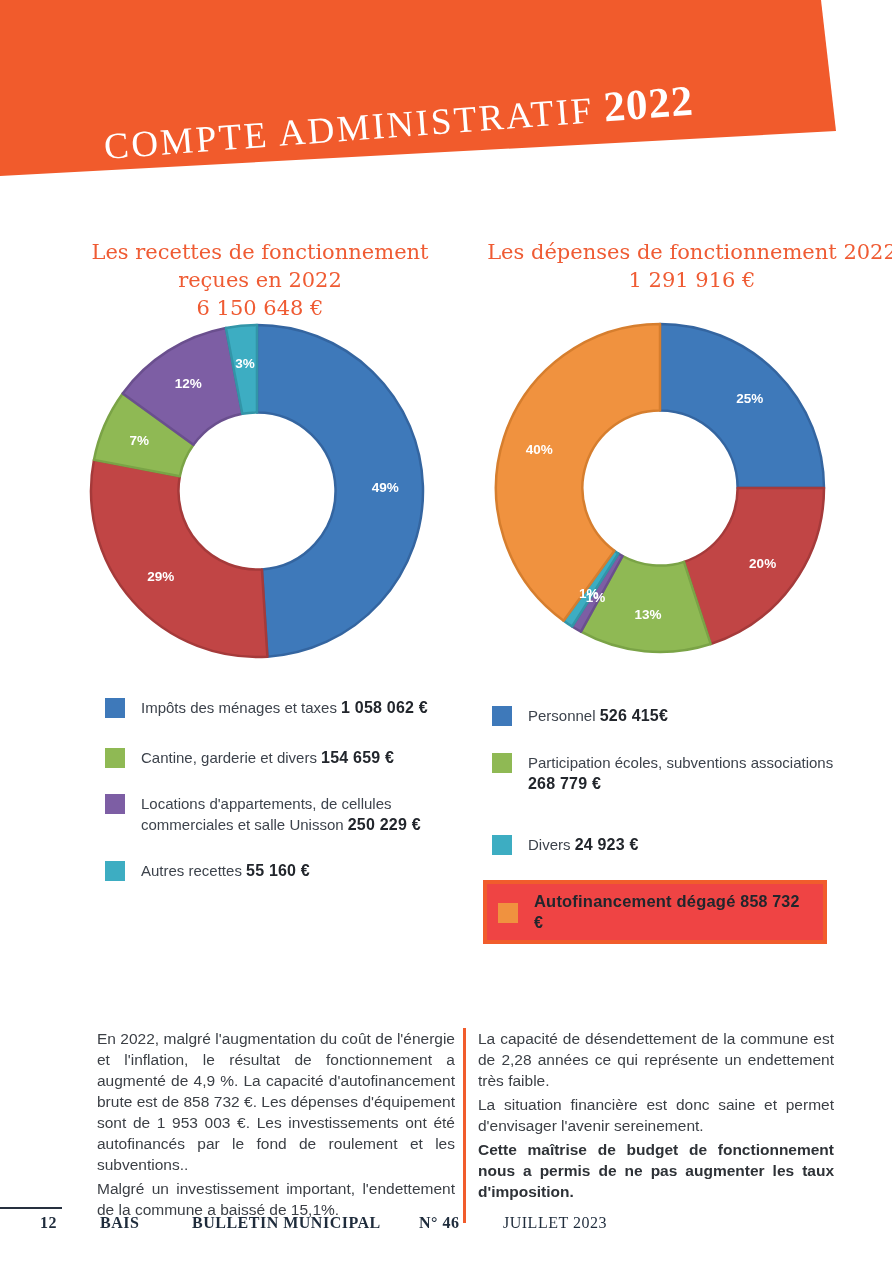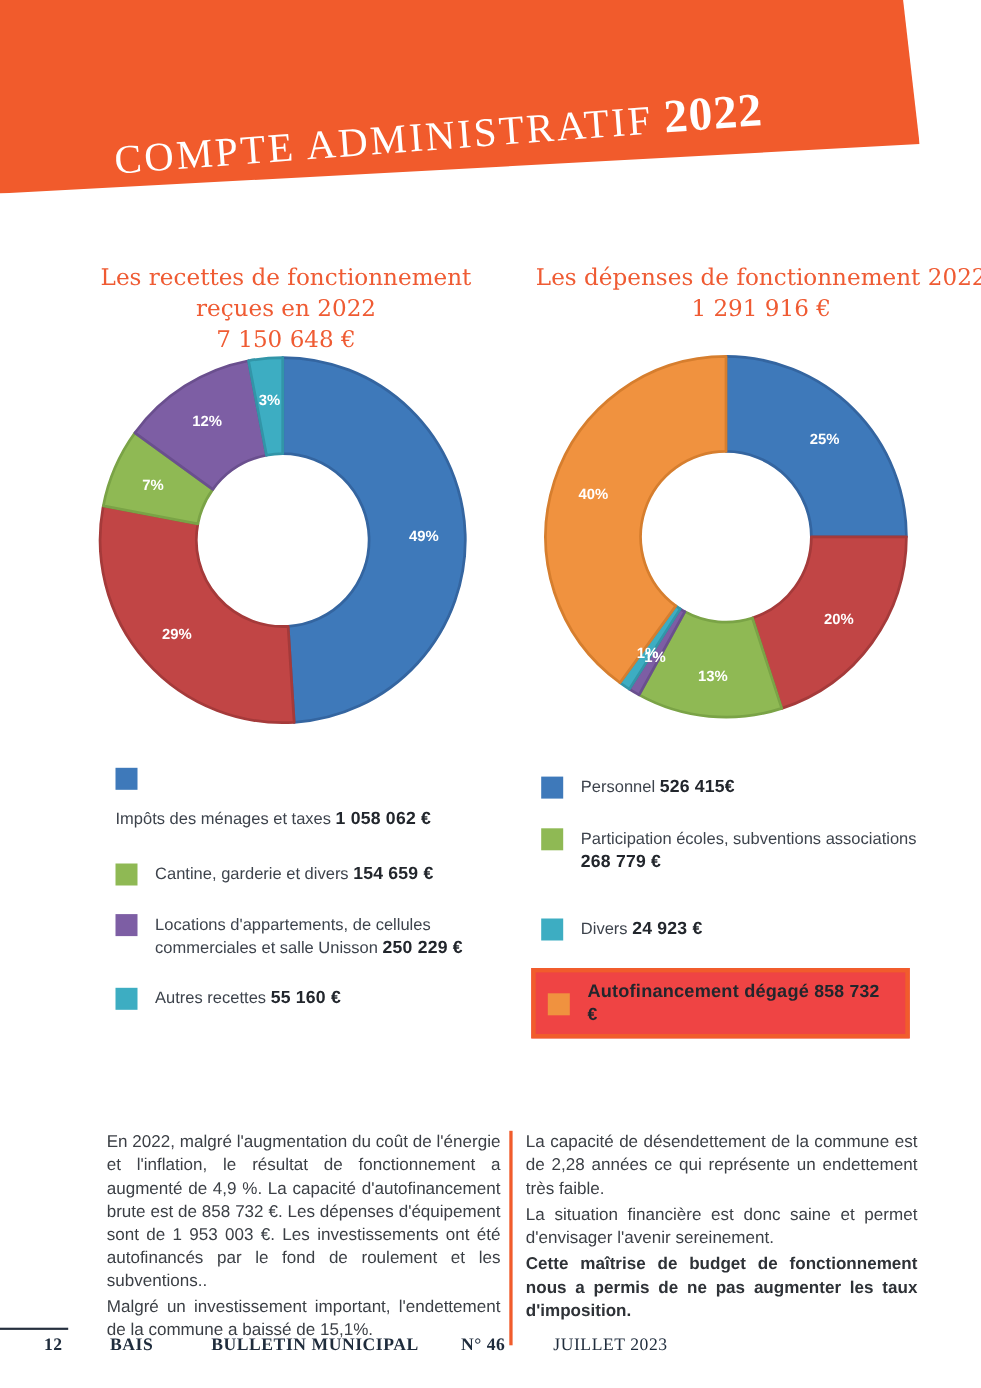--- a/index.html
+++ b/index.html
@@ -26,21 +26,21 @@
   .donut-right{left:492px;top:320px;}
   .pct-label{fill:#ffffff;font-weight:700;font-size:13.5px;font-family:"Liberation Sans",sans-serif;}
 
   
   .legend{position:absolute;}
   .legend-left{left:105px;top:697px;width:352px;}
   .legend-right{left:492px;top:705px;width:348px;}
   .legend-item{display:flex;align-items:flex-start;gap:16px;font-size:15px;line-height:21px;
                color:#3d434c;}
   .legend-left  .legend-item{margin-bottom:25px;}
-  .legend-left  .legend-item:first-child{margin-bottom:29px;flex-direction:column;}
+  .legend-left  .legend-item:first-child{margin-bottom:29px;}
   .legend-right .legend-item{margin-bottom:26px;}
   .legend-right .legend-item:nth-child(2){margin-bottom:40px;}
   .legend-right .legend-item:nth-child(3){margin-bottom:25px;}
   .legend-right .legend-item:nth-child(5){margin-bottom:8px;}
   .swatch{flex:0 0 20px;width:20px;height:20px;margin-top:1px;}
   .legend-text b{color:#22262c;font-size:16px;letter-spacing:0.2px;}
   .legend-box{border:4px solid #f15c2c;background:#ef4444;margin-left:-9px;width:314px;
               padding:7px 11px;}
   .legend-box .legend-item{margin-bottom:0 !important;align-items:center;}
   .legend-box .legend-text{font-weight:700;color:#22262c;font-size:16.5px;letter-spacing:0.2px;}
@@ -72,21 +72,21 @@
 
   <div class="banner">
     <div class="banner-text">
       <span>COMPTE ADMINISTRATIF</span><span class="banner-year">2022</span>
     </div>
   </div>
 
   <div class="chart-title title-left">
       <div>Les recettes de fonctionnement</div>
       <div>reçues en 2022</div>
-      <div>7 150 648 €</div>
+      <div>6 150 648 €</div>
     </div>
   <div class="chart-title title-right">
       <div>Les dépenses de fonctionnement 2022</div>
       <div>1 291 916 €</div>
     </div>
 
   <svg class="donut donut-left" width="340" height="340">
       <path d="M 170 4 A 166 166 0 0 1 180.42322624186605 335.6724369190931 L 174.93156740383228 248.38501925075644 A 78.54 78.54 0 0 0 170 91.46 Z" fill="#3e79ba" stroke="#3465a0" stroke-width="2.5" stroke-linejoin="round"></path>
       <path d="M 180.42322624186605 335.6724369190931 A 166 166 0 0 1 6.940316379037682 138.8947017787698 L 92.85115932776878 155.2830715524372 A 78.54 78.54 0 0 0 174.93156740383228 248.38501925075644 Z" fill="#c14545" stroke="#a53a3a" stroke-width="2.5" stroke-linejoin="round"></path>
       <path d="M 6.940316379037682 138.8947017787698 A 166 166 0 0 1 35.70317893375869 72.4276481194495 L 106.45980526179162 123.83534628494917 A 78.54 78.54 0 0 0 92.85115932776878 155.2830715524372 Z" fill="#8fb954" stroke="#7aa346" stroke-width="2.5" stroke-linejoin="round"></path>

